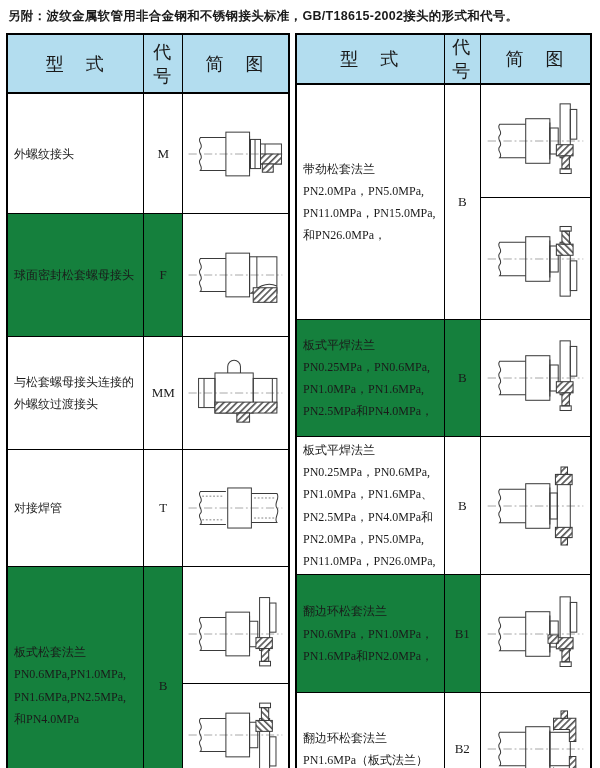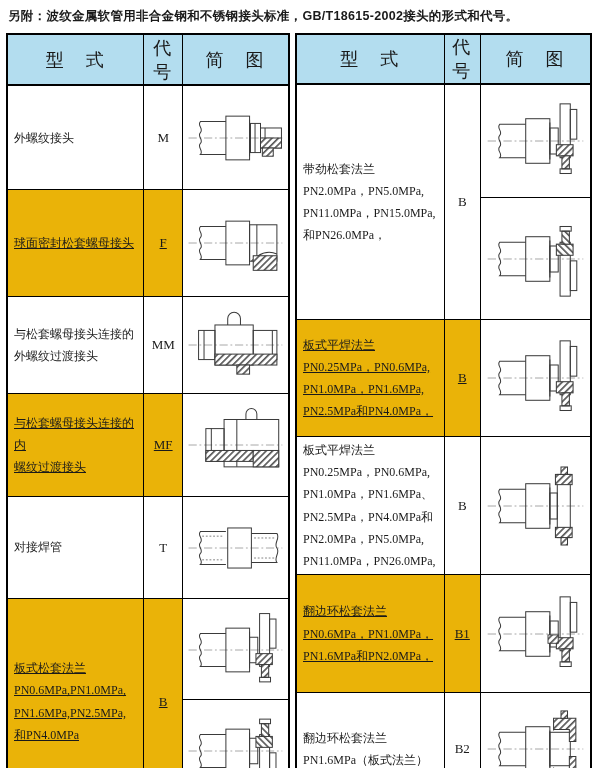--- a/index.html
+++ b/index.html
@@ -18,21 +18,21 @@
   table{border-collapse:collapse;table-layout:fixed;border:2px solid #000;}
   th,td{border:1px solid #000;padding:0;vertical-align:middle;}
   th{
     background:#b3ddef;height:24px;font-weight:normal;
     font-size:18px;letter-spacing:2px;border-bottom:2px solid #000;
   }
   .type-cell{padding:2px 4px 2px 6px;font-size:12px;}
   .type-text{white-space:pre-line;line-height:1.85;display:block;}
   .code-cell{text-align:center;font-size:13px;}
   .diag-cell{text-align:center;background:#fff;}
-  .hl{background:#eab308;text-decoration:underline;}
+  .hl{background:#15803d;}
   .stack{display:flex;flex-direction:column;width:100%;}
   .sub{display:flex;align-items:center;justify-content:center;}
   .sub + .sub{border-top:1px solid #000;}
   svg{display:block;margin:0 auto;}
 </style>
 </head>
 <body>
 
 <svg width="0" height="0" style="position:absolute" aria-hidden="true">
   <defs>
@@ -169,33 +169,20 @@
             </td>
         <td class="code-cell">MM</td>
         <td class="diag-cell">
           <svg viewBox="0 0 112 92" width="102" height="84">
             <line x1="5" y1="46" x2="108" y2="46" stroke="#888" stroke-width=".8" stroke-dasharray="9 3 2 3"></line>
             <use href="#g-fit-mm"></use>
           </svg>
         </td>
       </tr>
 
-      <tr style="height:101px;">
-        <td class="type-cell hl">
-              <span class="type-text">与松套螺母接头连接的内
-螺纹过渡接头</span>
-            </td>
-        <td class="code-cell hl">MF</td>
-        <td class="diag-cell">
-          <svg viewBox="0 0 112 92" width="102" height="84">
-            <line x1="5" y1="46" x2="108" y2="46" stroke="#888" stroke-width=".8" stroke-dasharray="9 3 2 3"></line>
-            <use href="#g-fit-mf"></use>
-          </svg>
-        </td>
-      </tr>
 
       <tr style="height:99px;">
         <td class="type-cell">
               <span class="type-text">对接焊管</span>
             </td>
         <td class="code-cell">T</td>
         <td class="diag-cell">
           <svg viewBox="0 0 112 92" width="102" height="84">
             <line x1="5" y1="46" x2="108" y2="46" stroke="#888" stroke-width=".8" stroke-dasharray="9 3 2 3"></line>
             <use href="#g-hose"></use>

